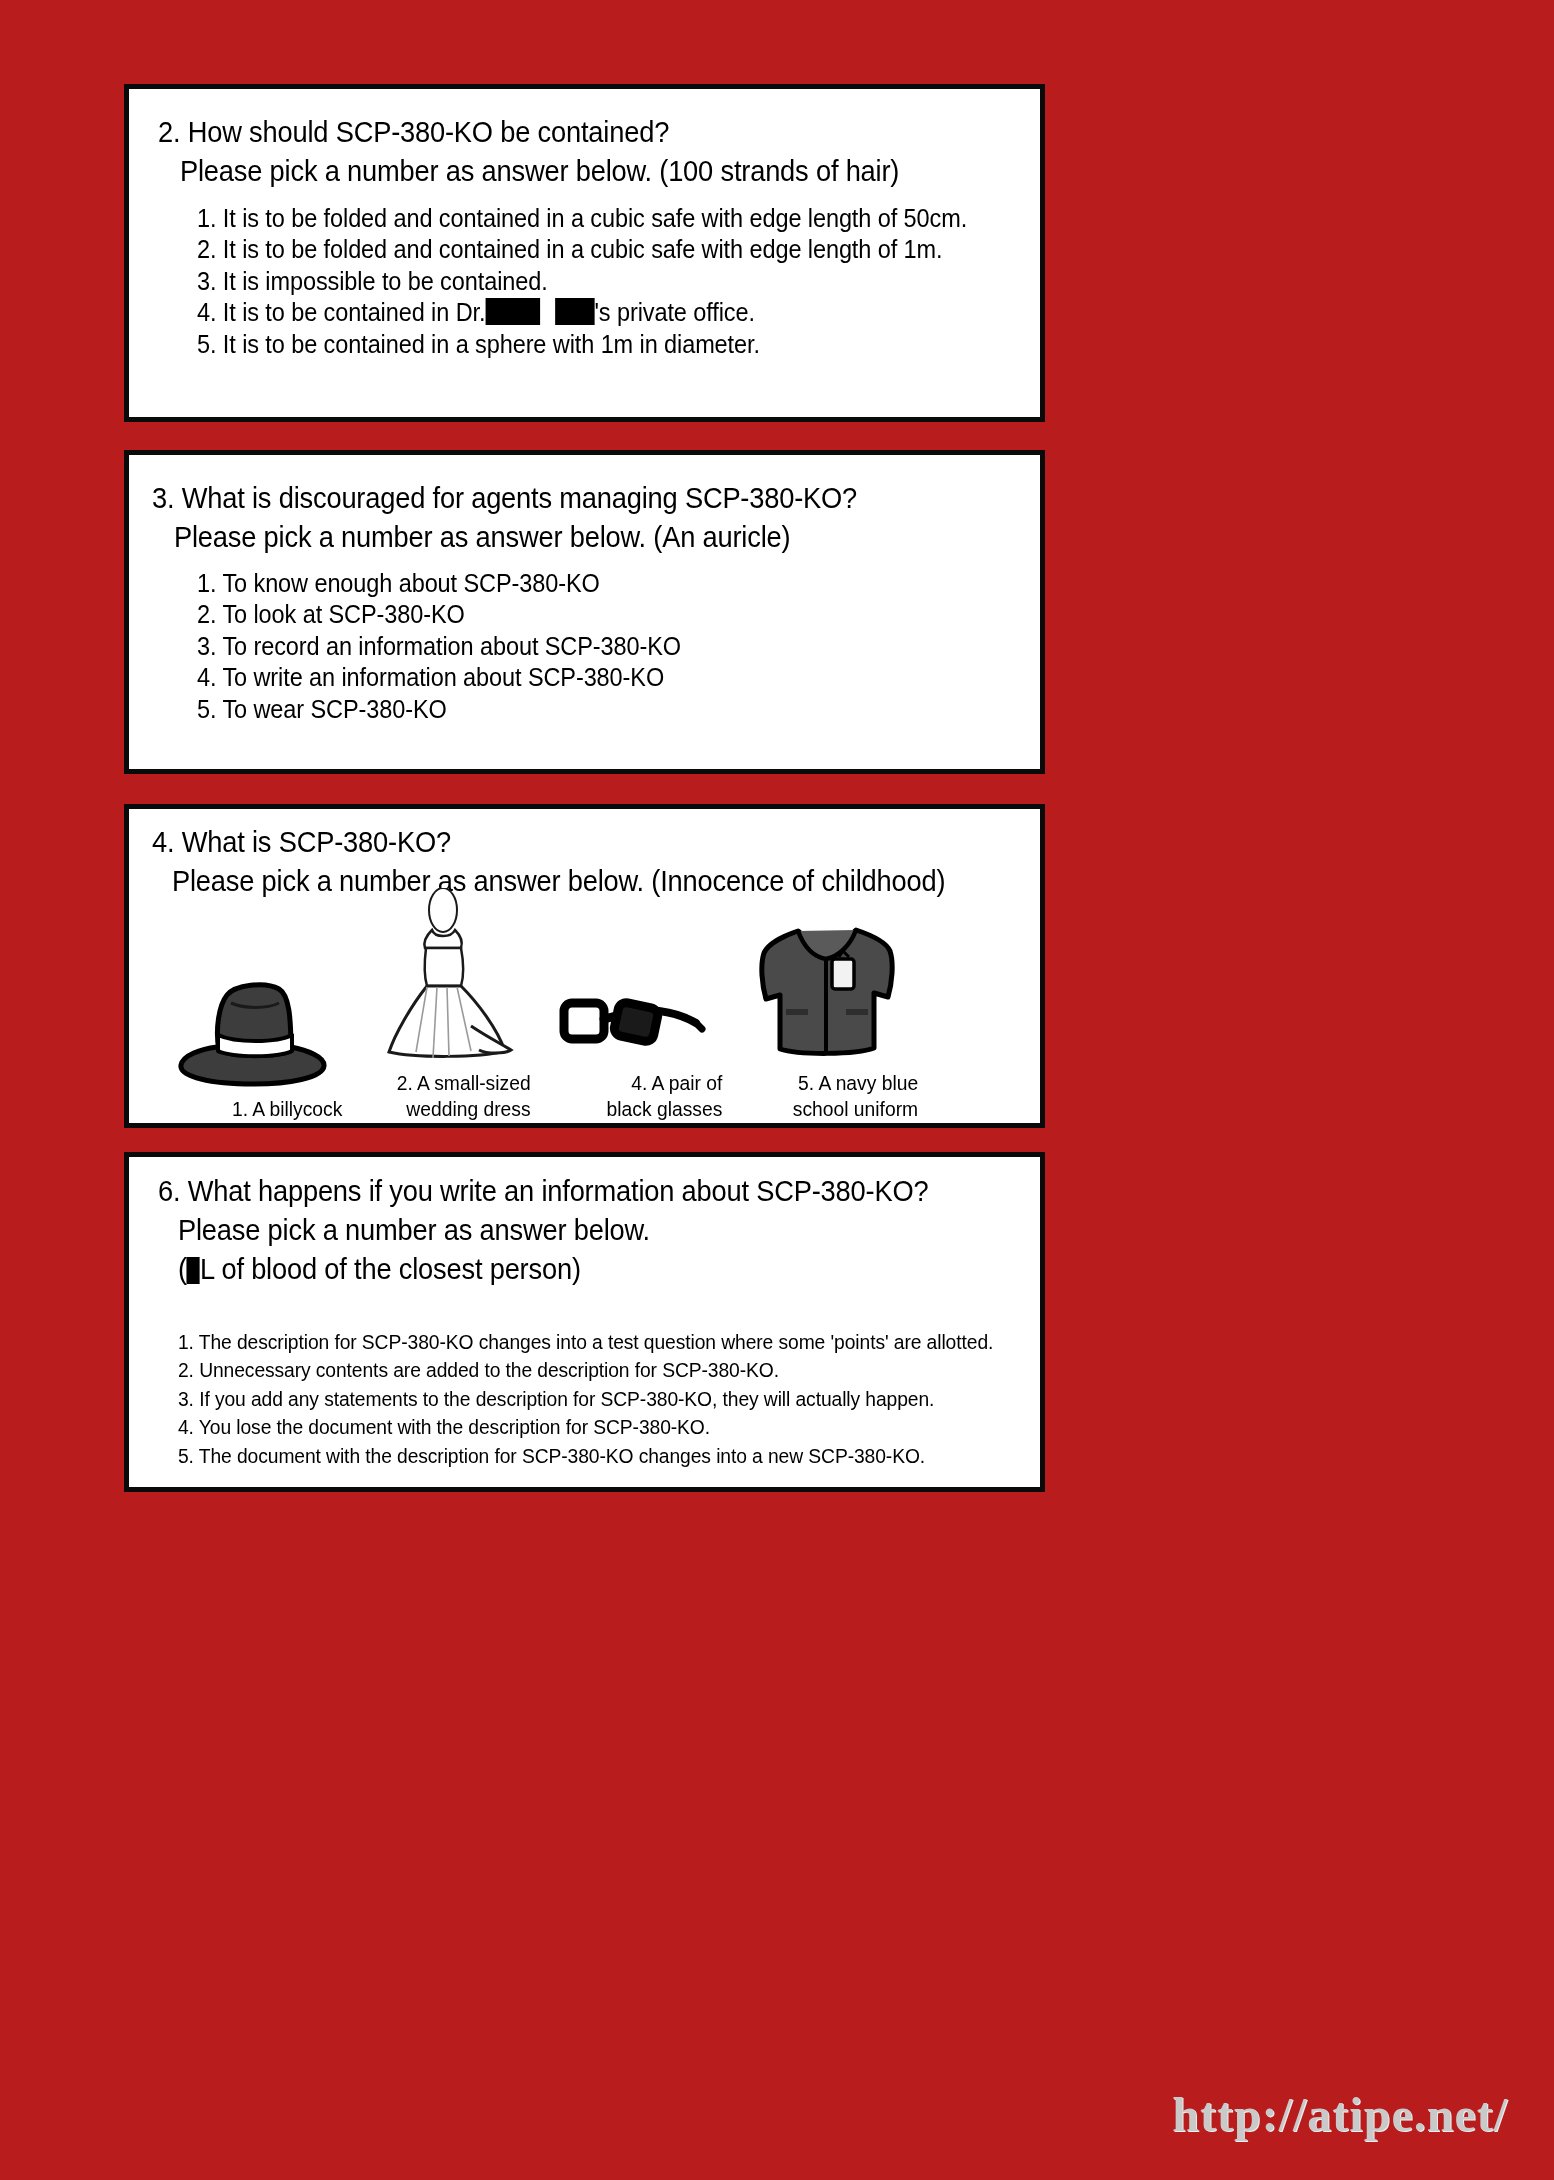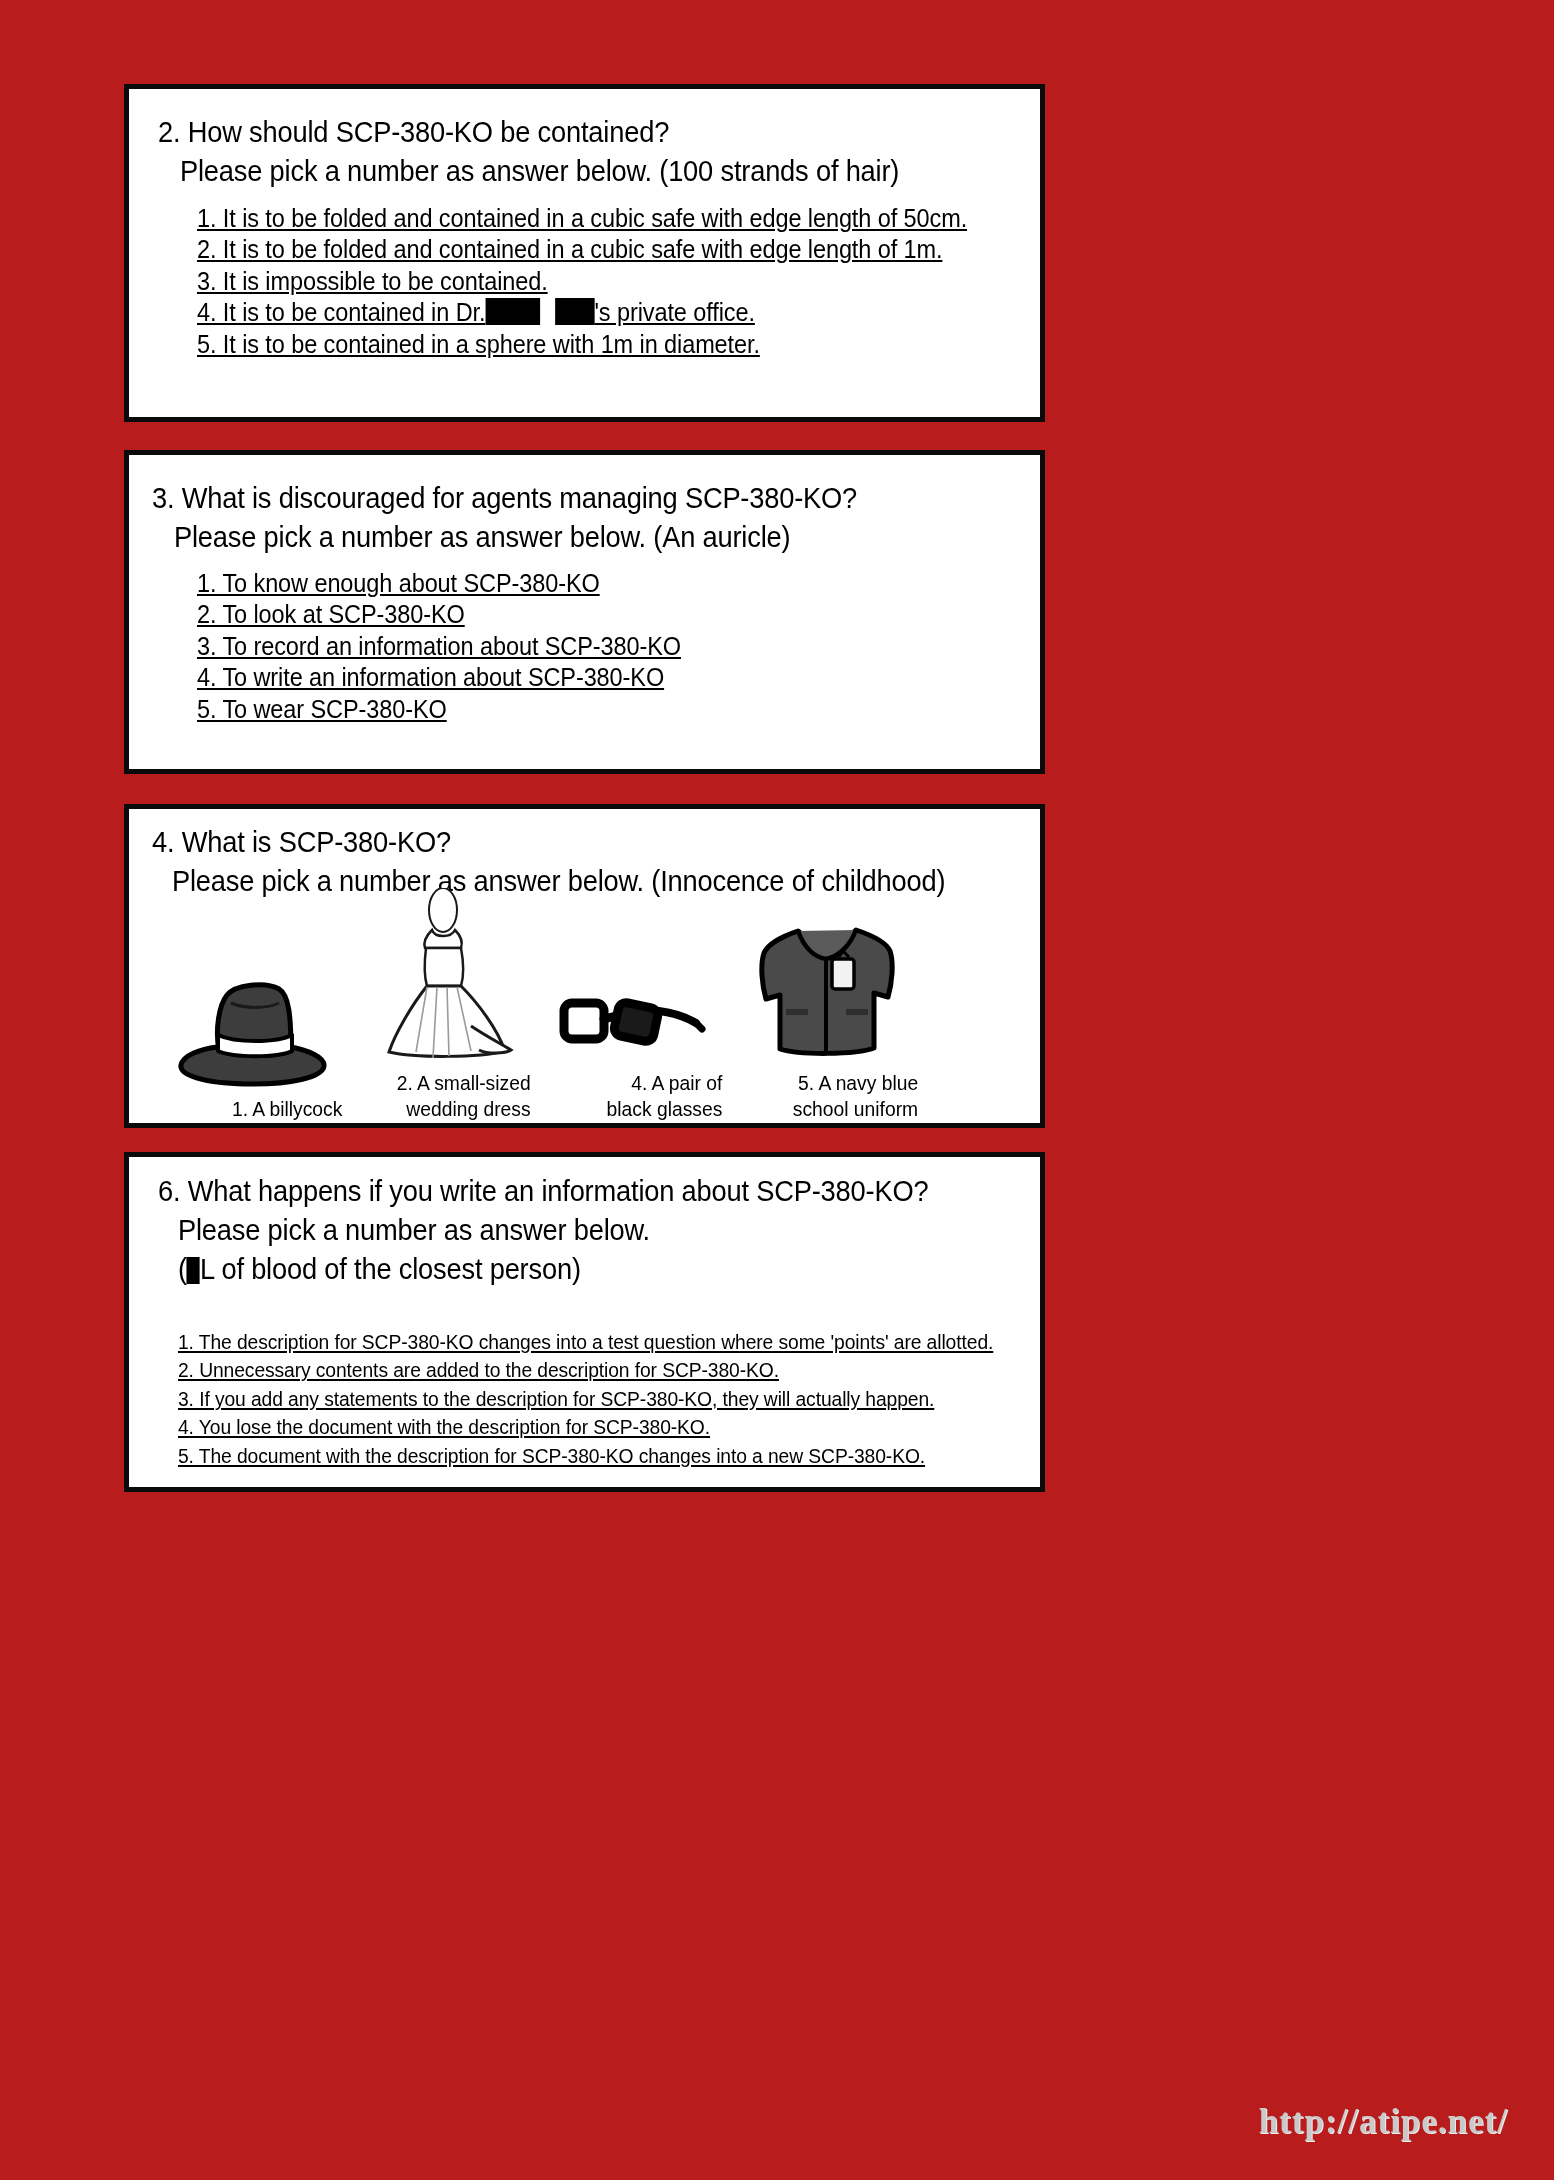--- a/index.html
+++ b/index.html
@@ -47,21 +47,20 @@
     transform-origin: left center;
   }
   .q-head-2 { font-size: 29px; }
 
   
   .opt-list {
     position: absolute;
     list-style: none;
     margin: 0;
     padding: 0;
-    text-decoration: underline;
   }
   .opt-list li {
     white-space: nowrap;
     letter-spacing: -0.1px;
     transform: scaleX(0.94);
     transform-origin: left center;
   }
   .opt-big li { font-size: 25px; line-height: 1.255; }
   .opt-small li { font-size: 20.5px; line-height: 1.39; }
 
@@ -104,21 +103,21 @@
     white-space: pre-line;
     transform: scaleX(0.94);
   }
 
   
   .watermark {
     position: absolute;
     right: 46px;
     bottom: 38px;
     font-family: "Liberation Serif", "DejaVu Serif", serif;
-    font-size: 35px;
+    font-size: 48px;
     font-weight: bold;
     color: #c9c9c9;
     letter-spacing: 1px;
     text-shadow: 1px 1px 0 #efefef;
     white-space: nowrap;
   }
 </style>
 </head>
 <body>
 

